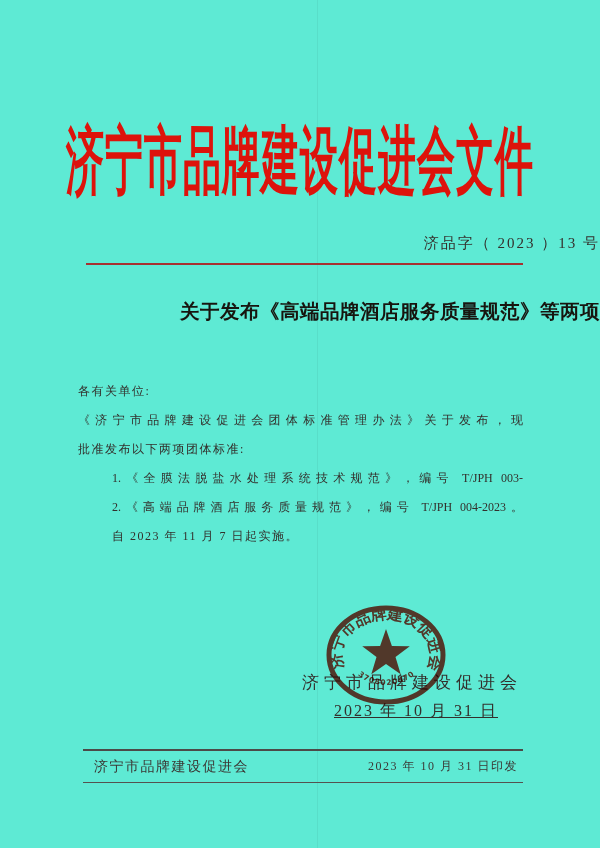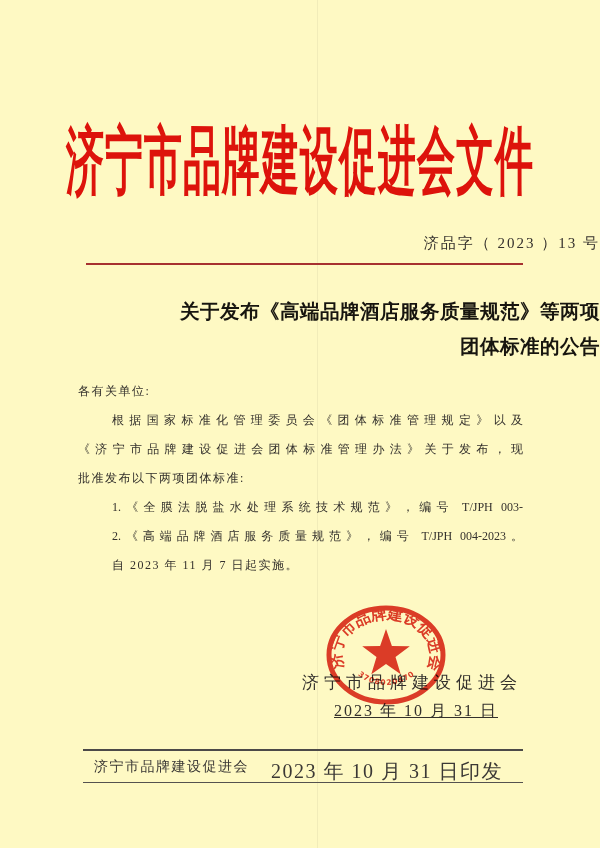--- a/index.html
+++ b/index.html
@@ -3,21 +3,21 @@
 <meta charset="utf-8">
 <style>
   html,body{margin:0;padding:0;}
   body{
     width:600px;height:848px;
     background:#f3f3f3;
     font-family:"Liberation Serif","DejaVu Serif",serif;
   }
   #page{
     position:relative;width:600px;height:848px;
-    background:#fef9c3;overflow:hidden;
+    background:#5eead4;overflow:hidden;
   }
   .fold{
     position:absolute;top:0;left:317px;width:1px;height:848px;
     background:rgba(0,0,0,0.05);
   }
   
   .org-head{
     position:absolute;top:124px;left:0;right:0;
     text-align:center;line-height:1;
   }
@@ -69,47 +69,45 @@
     opacity:0.9;mix-blend-mode:multiply;
   }
   
   .foot-rule-top{position:absolute;top:749px;left:83px;width:440px;height:2px;background:#4c4a48;}
   .foot-rule-bottom{position:absolute;top:782px;left:83px;width:440px;height:1px;background:#55524f;}
   .foot-org{
     position:absolute;top:758px;left:94px;
     font-size:14px;letter-spacing:1.5px;color:#3b3835;white-space:nowrap;
   }
   .foot-date{
-    position:absolute;top:758px;right:97px;
-    font-size:20px;letter-spacing:1.5px;color:#3b3835;white-space:nowrap;
+    position:absolute;top:758px;right:82px;
+    font-size:12px;letter-spacing:1.5px;color:#3b3835;white-space:nowrap;
   }
 </style>
 </head>
 <body>
 
 <div id="page">
 
   <div class="fold"></div>
 
   <div class="org-head">
     <span style="color: rgb(221, 19, 11);">济宁市品牌建设促进会文件</span>
   </div>
 
   <div class="doc-number">济品字（ 2023 ）13 号</div>
 
   <div class="red-rule" style="background: rgb(166, 49, 48);"></div>
 
   <div class="doc-title">
     <div>关于发布《高端品牌酒店服务质量规范》等两项</div>
-    <div>团体标准的公告</div>
   </div>
 
   <div class="body-block">
       <div class="bline">各有关单位:</div>
-      <div class="bline ind just">根据国家标准化管理委员会《团体标准管理规定》以及</div>
       <div class="bline just">《济宁市品牌建设促进会团体标准管理办法》关于发布，现</div>
       <div class="bline">批准发布以下两项团体标准:</div>
       <div class="bline ind just">1.《全膜法脱盐水处理系统技术规范》，编号 T/JPH 003-</div>
       <div class="bline ind just">2.《高端品牌酒店服务质量规范》，编号 T/JPH 004-2023。</div>
       <div class="bline ind">自 2023 年 11 月 7 日起实施。</div>
     </div>
 
   <div class="sig-org">济宁市品牌建设促进会</div>
   <div class="sig-date">2023 年 10 月 31 日</div>
 

